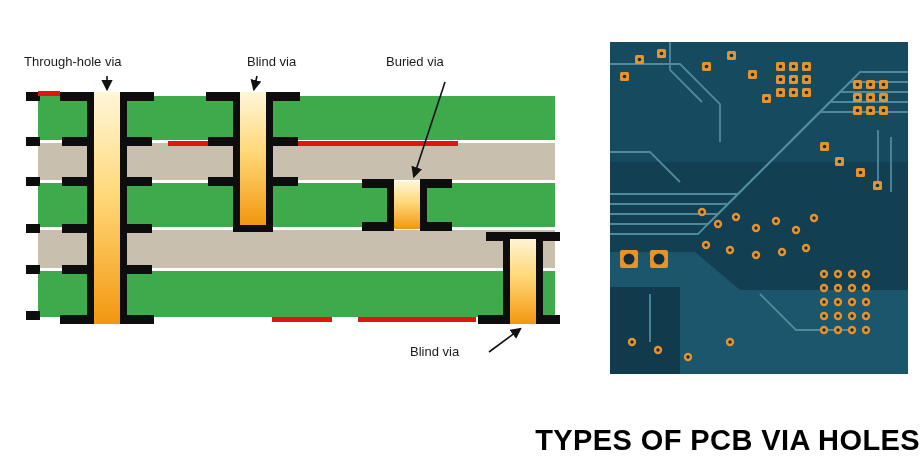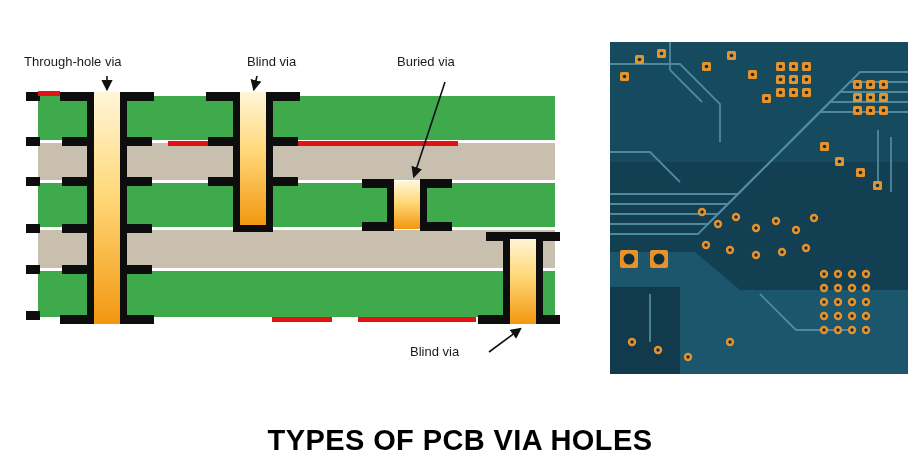--- a/index.html
+++ b/index.html
@@ -1,21 +1,21 @@
 <!DOCTYPE html>
 <html><head>
 <meta charset="utf-8">
 <style>
   html,body{margin:0;padding:0;background:#ffffff;}
   .stage{position:relative;width:920px;height:476px;background:#ffffff;overflow:hidden;
          font-family:"Liberation Sans",sans-serif;}
   .diagram{position:absolute;left:0;top:40px;width:600px;height:340px;}
   .photo{position:absolute;left:610px;top:42px;width:298px;height:332px;}
   .label{position:absolute;font-size:13px;color:#1b1b1b;white-space:nowrap;}
-  .title{position:absolute;left:0;top:424px;width:920px;text-align:center;
+  .title{position:absolute;left:0;top:424px;width:920px;text-align:right;
          font-size:29px;font-weight:bold;color:#000;letter-spacing:0.4px;}
   .green{fill:#3faa4b}
   .tan{fill:#c9bfae}
   .plate{fill:#0d0d0d}
   .viaFill{fill:url(#viaGrad)}
   .red{fill:#e31313}
 </style>
 </head>
 <body>
 
@@ -113,21 +113,21 @@
     <g stroke="#111" stroke-width="1.6" fill="none">
       <line x1="107" y1="36" x2="107" y2="49" marker-end="url(#arrow)"></line>
       <line x1="257" y1="36" x2="254" y2="49" marker-end="url(#arrow)"></line>
       <line x1="445" y1="42" x2="414" y2="136" marker-end="url(#arrow)"></line>
       <line x1="489" y1="312" x2="520" y2="289" marker-end="url(#arrow)"></line>
     </g>
   </svg>
 
   <div class="label" style="left:24px;top:54px;">Through-hole via</div>
   <div class="label" style="left:247px;top:54px;">Blind via</div>
-  <div class="label" style="left:397px;top:54px;">Buried via</div>
+  <div class="label" style="left:386px;top:54px;">Buried via</div>
   <div class="label" style="left:410px;top:344px;">Blind via</div>
 
   <svg class="photo" viewBox="0 0 298 332" preserveAspectRatio="none">
     <defs>
       <g id="sq">
           <rect width="9" height="9" rx="1.5" fill="#e8922a"></rect>
           <circle cx="4.5" cy="4.5" r="1.8" fill="#0f2f3e"></circle>
         </g>
       <g id="dot">
           <circle r="4.2" fill="#e8922a"></circle>

